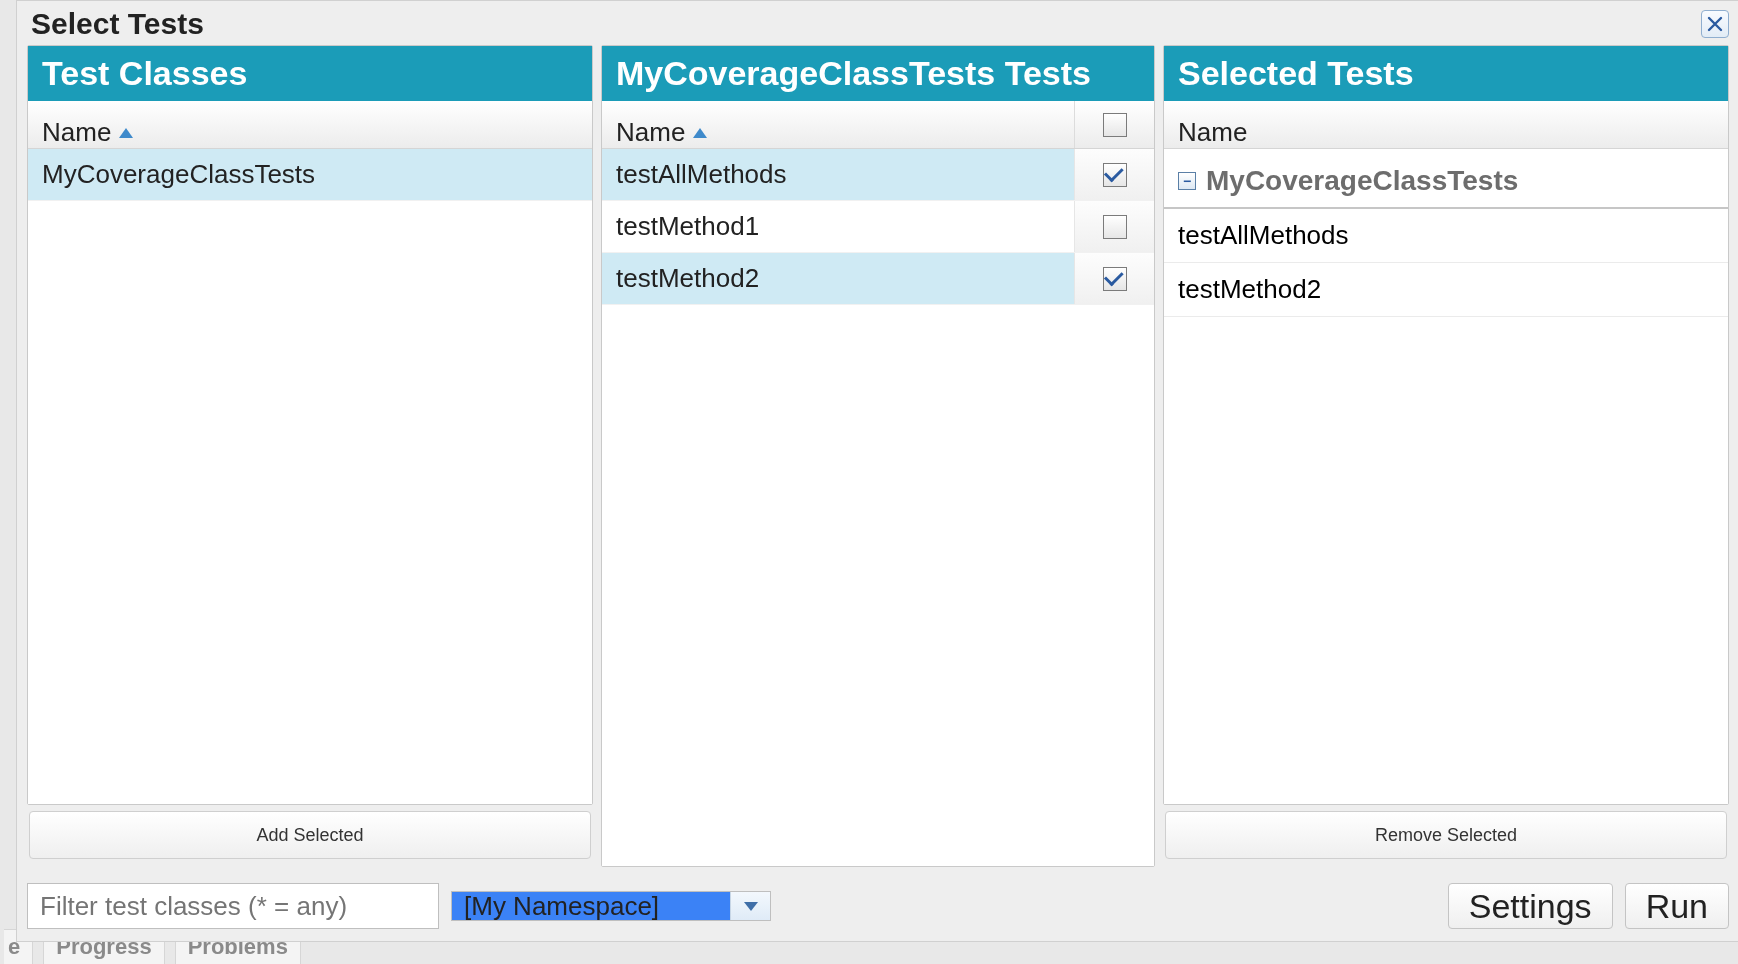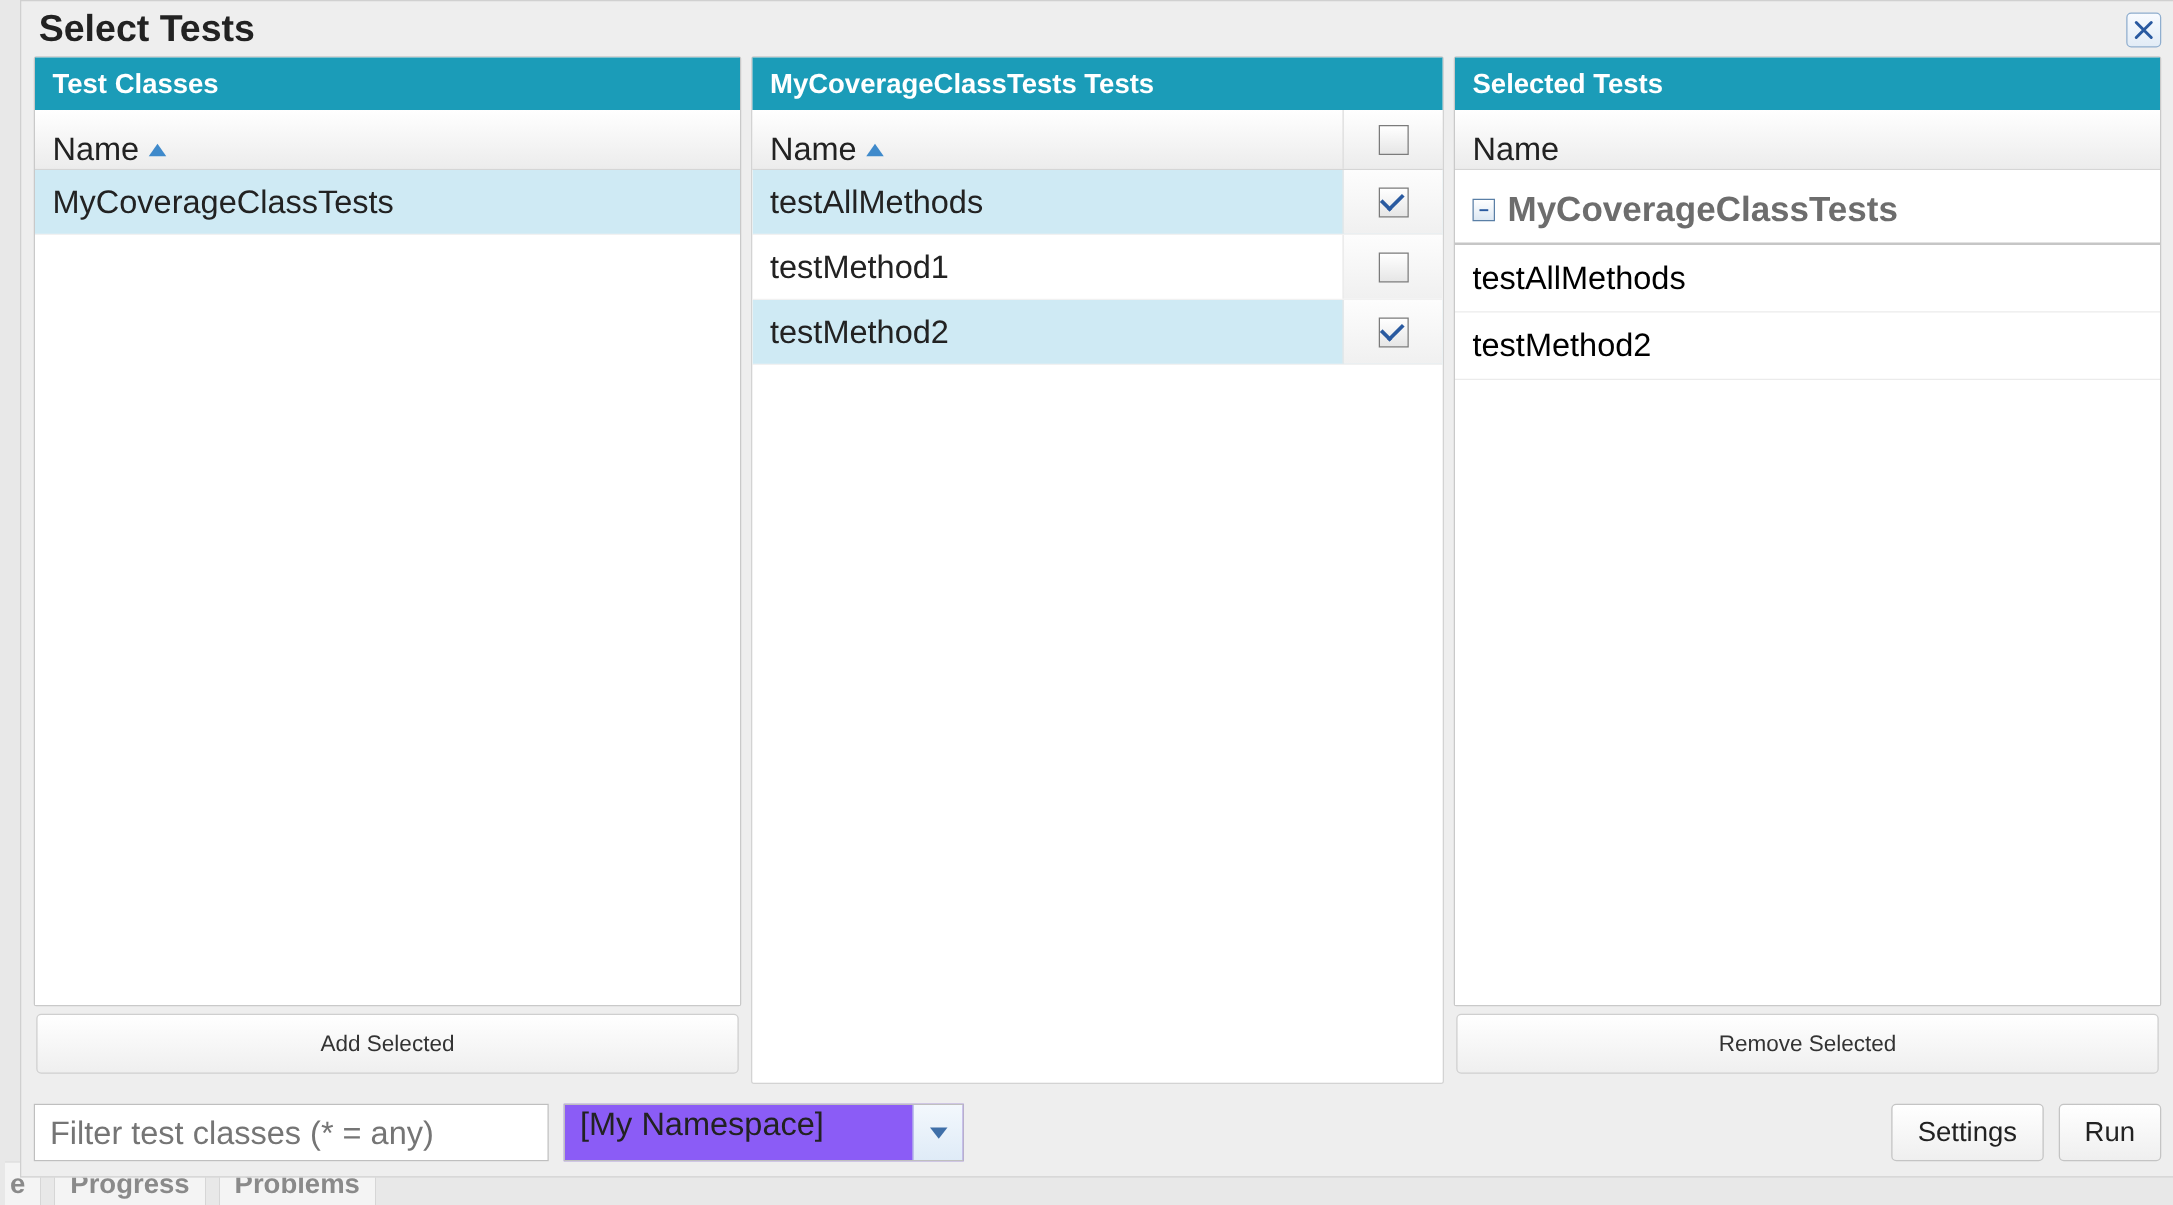--- a/index.html
+++ b/index.html
@@ -44,21 +44,21 @@
     flex-direction: column;
   }
   .panel-left   { width: 566px; }
   .panel-mid    { width: 566px; }
   .panel-right  { width: 566px; }
 
   .panel-header {
     background: #1b9cb8;
     color: #fff;
     font-weight: bold;
-    font-size: 22px;
+    font-size: 34px;
     padding: 8px 14px;
   }
 
   .col-header-row {
     display: flex;
     align-items: flex-end;
     background: linear-gradient(#ffffff,#ececec);
     border-bottom: 1px solid #d5d5d5;
     height: 48px;
     font-size: 26px;
@@ -164,24 +164,24 @@
     gap: 12px;
   }
   .filter-input {
     width: 412px; height: 46px;
     border: 1px solid #bfbfbf;
     background: #fff;
     font-size: 26px; color: #888;
     padding: 18px 12px;
   }
   .combo {
-    width: 320px; height: 46px;
+    width: 320px; height: 30px;
     border: 1px solid #bfbfbf;
-    background: #8b5cf6;
-    display: flex; align-items: flex-start;
+    background: #3b82f6;
+    display: flex; align-items: center;
     cursor: pointer;
   }
   .combo-text { flex: 1; font-size: 26px; color: #222; padding: 0 12px; }
   .combo-btn  {
     width: 40px; height: 100%;
     border-left: 1px solid #c7d6e6;
     background: linear-gradient(#f3f8fd,#dfebf7);
     display: flex; align-items: center; justify-content: center;
   }
   .combo-btn .caret {
@@ -190,21 +190,21 @@
     border-right: 7px solid transparent;
     border-top: 9px solid #3f6fa8;
   }
   .spacer { flex: 1; }
   .btn {
     height: 46px;
     padding: 0 20px;
     border: 1px solid #c4c4c4;
     border-radius: 4px;
     background: linear-gradient(#ffffff,#efefef);
-    font-size: 22px; color: #222;
+    font-size: 34px; color: #222;
     display: flex; align-items: center;
     cursor: pointer;
   }
 
   
   .bg-tabs {
     position: absolute;
     left: 0; bottom: 0;
     height: 36px;
     display: flex; align-items: center;

